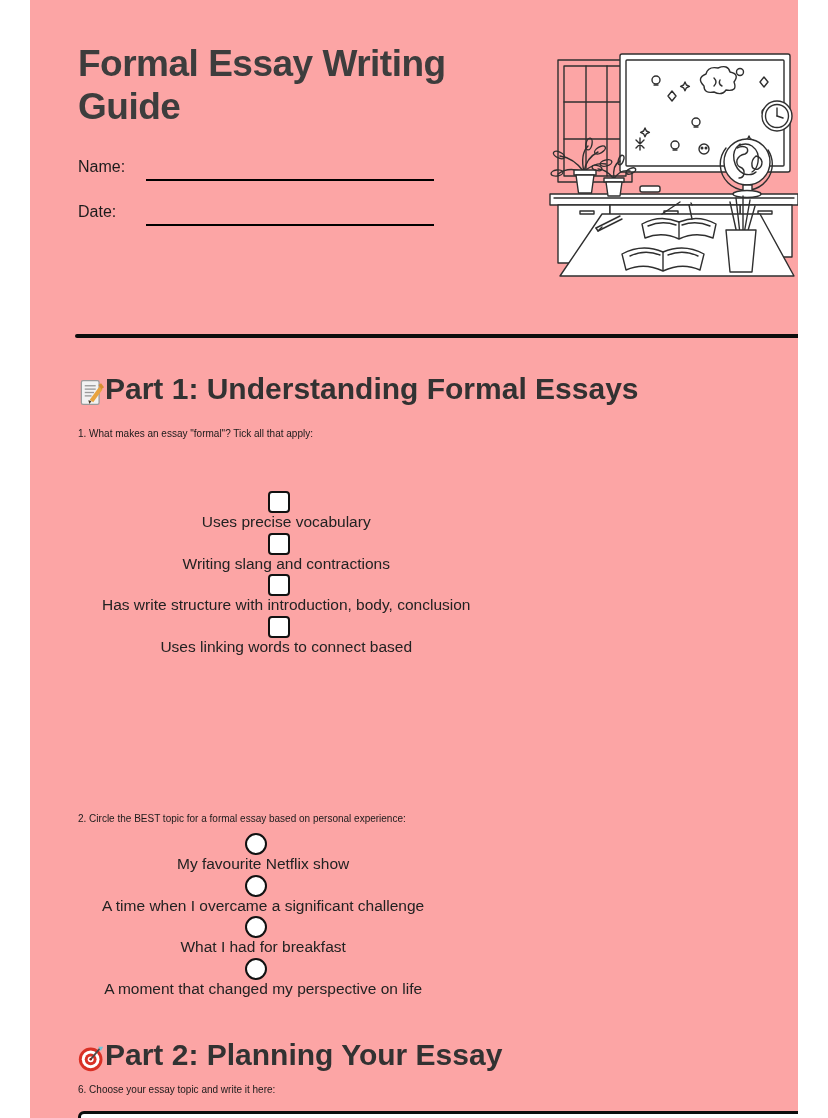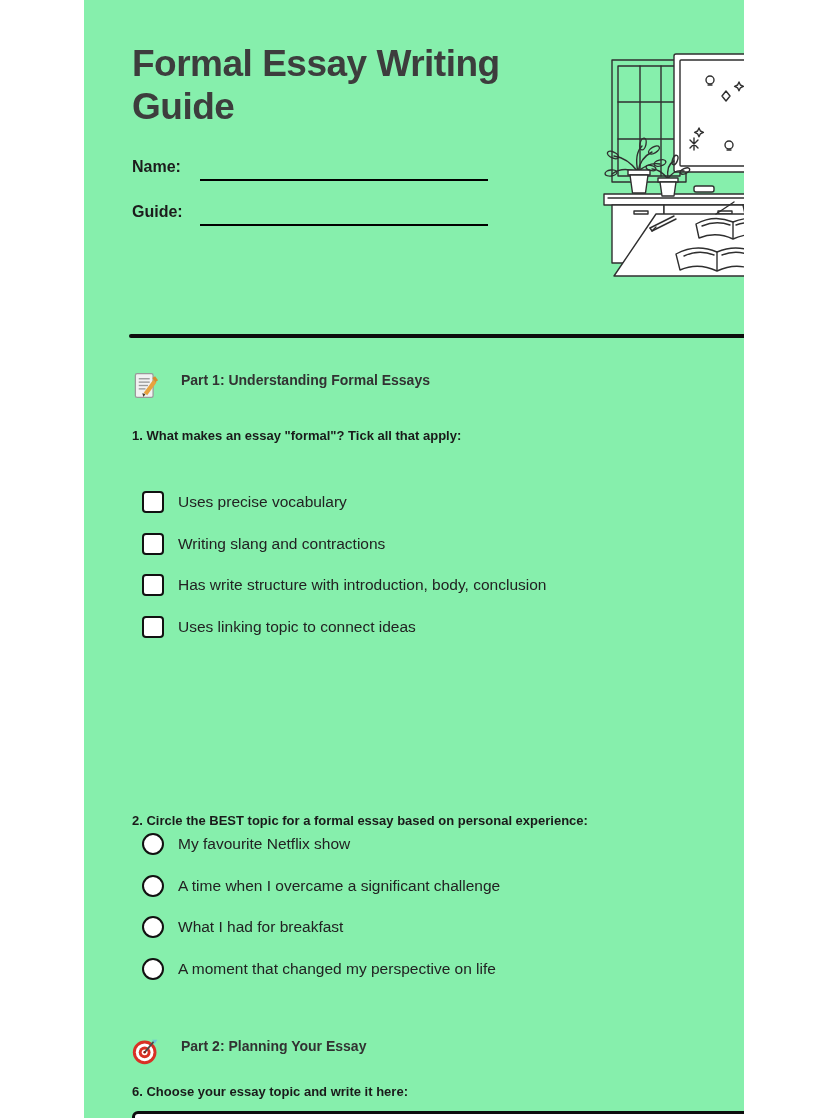--- a/index.html
+++ b/index.html
@@ -1,41 +1,41 @@
 <!DOCTYPE html>
 <html><head>
 <meta charset="utf-8">
 <style>
   * { margin: 0; padding: 0; box-sizing: border-box; }
   html, body { background: #ffffff; }
   body { font-family: "Liberation Sans", sans-serif; }
   .page {
     position: relative;
-    width: 660px;
+    width: 768px;
     height: 1118px;
-    background: #86efac;
+    background: #fca5a5;
     overflow: hidden;
     margin: 0 auto;
   }
   .doc-title {
     position: absolute;
     left: 48px;
     top: 42px;
     width: 450px;
     font-size: 37px;
     line-height: 43px;
     font-weight: 700;
     color: #3d3d3d;
     letter-spacing: -0.5px;
   }
   .field-label {
     position: absolute;
     left: 48px;
     font-size: 16px;
-    font-weight: 700;
+    font-weight: 400;
     color: #1c1c1c;
   }
   .name-label { top: 158px; }
   .date-label { top: 203px; }
   .write-line {
     position: absolute;
     left: 116px;
     width: 288px;
     height: 24px;
     border-bottom: 2.5px solid #000000;
@@ -56,51 +56,52 @@
     top: 334px;
     width: 734px;
     height: 4px;
     background: #0d0d0d;
     border-radius: 2px;
   }
   .part-heading {
     position: absolute;
     left: 48px;
     display: flex;
-    align-items: flex-start;
-    gap: 22px;
-    font-size: 14px;
+    align-items: flex-end;
+    gap: 0;
+    font-size: 30px;
     font-weight: 700;
     color: #323232;
   }
   .part1-heading { top: 372px; }
   .part2-heading { top: 1030px; margin-top: 8px; }
   .part-heading .emoji-icon { width: 27px; height: 27px; flex: 0 0 auto; }
   .question {
     position: absolute;
     left: 48px;
-    font-size: 13px;
-    font-weight: 700;
+    font-size: 10px;
+    font-weight: 400;
     color: #1a1a1a;
     text-align: center;
   }
   .q1 { top: 428px; }
   .q2 { top: 769px; margin-top: 44px; }
   .q3 { top: 1084px; }
   .option-list {
     position: absolute;
     left: 58px;
   }
   .checklist { top: 491px; }
   .radiolist { top: 833px; }
   .opt-row {
     display: flex;
     align-items: center;
     height: 22px;
     margin-bottom: 19.5px;
+    flex-direction: column;
   }
   .checkbox {
     width: 22px;
     height: 22px;
     border: 2.5px solid #111111;
     border-radius: 4px;
     background: #ffffff;
     flex: 0 0 auto;
   }
   .radio {
@@ -132,21 +133,21 @@
 </head>
 <body>
 
 <div class="page">
 
   <h1 class="doc-title">Formal Essay Writing Guide</h1>
 
   <div class="field-label name-label">Name:</div>
   <div class="write-line name-line"></div>
 
-  <div class="field-label date-label">Guide:</div>
+  <div class="field-label date-label">Date:</div>
   <div class="write-line date-line"></div>
 
   <div class="illustration">
     <svg viewBox="0 0 262 228" width="262" height="228">
 
       <rect class="ln" x="14" y="8" width="74" height="122"></rect>
       <rect class="ln" x="20" y="14" width="62" height="110"></rect>
       <line class="ln" x1="42" y1="14" x2="42" y2="124"></line>
       <line class="ln" x1="63" y1="14" x2="63" y2="124"></line>
       <line class="ln" x1="20" y1="50" x2="82" y2="50"></line>
@@ -268,21 +269,21 @@
     <div class="opt-row">
       <span class="checkbox"></span>
       <span class="opt-label">Writing slang and contractions</span>
     </div>
     <div class="opt-row">
       <span class="checkbox"></span>
       <span class="opt-label">Has write structure with introduction, body, conclusion</span>
     </div>
     <div class="opt-row">
       <span class="checkbox"></span>
-      <span class="opt-label">Uses linking topic to connect ideas</span>
+      <span class="opt-label">Uses linking words to connect based</span>
     </div>
   </div>
 
   <div class="question q2">2. Circle the BEST topic for a formal essay based on personal experience:</div>
 
   <div class="option-list radiolist">
     <div class="opt-row">
       <span class="radio"></span>
       <span class="opt-label">My favourite Netflix show</span>
     </div>

